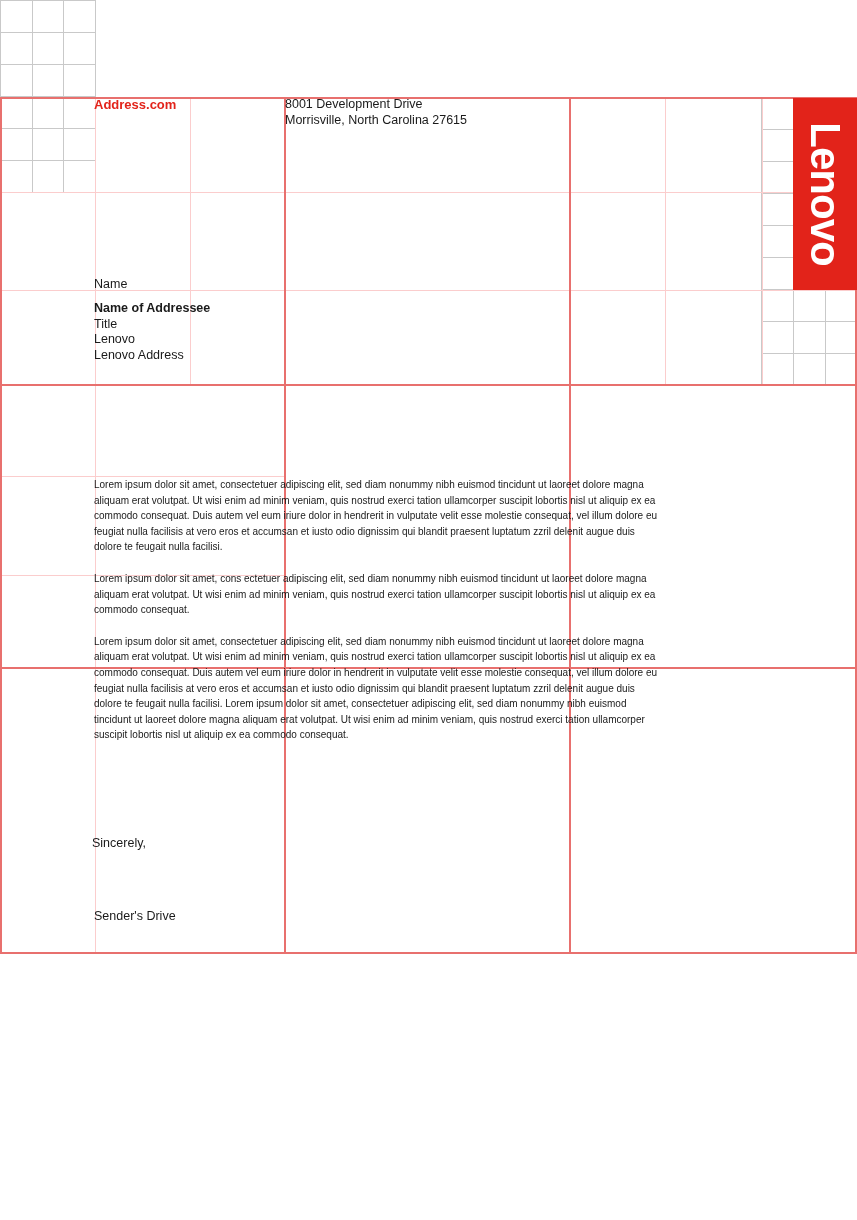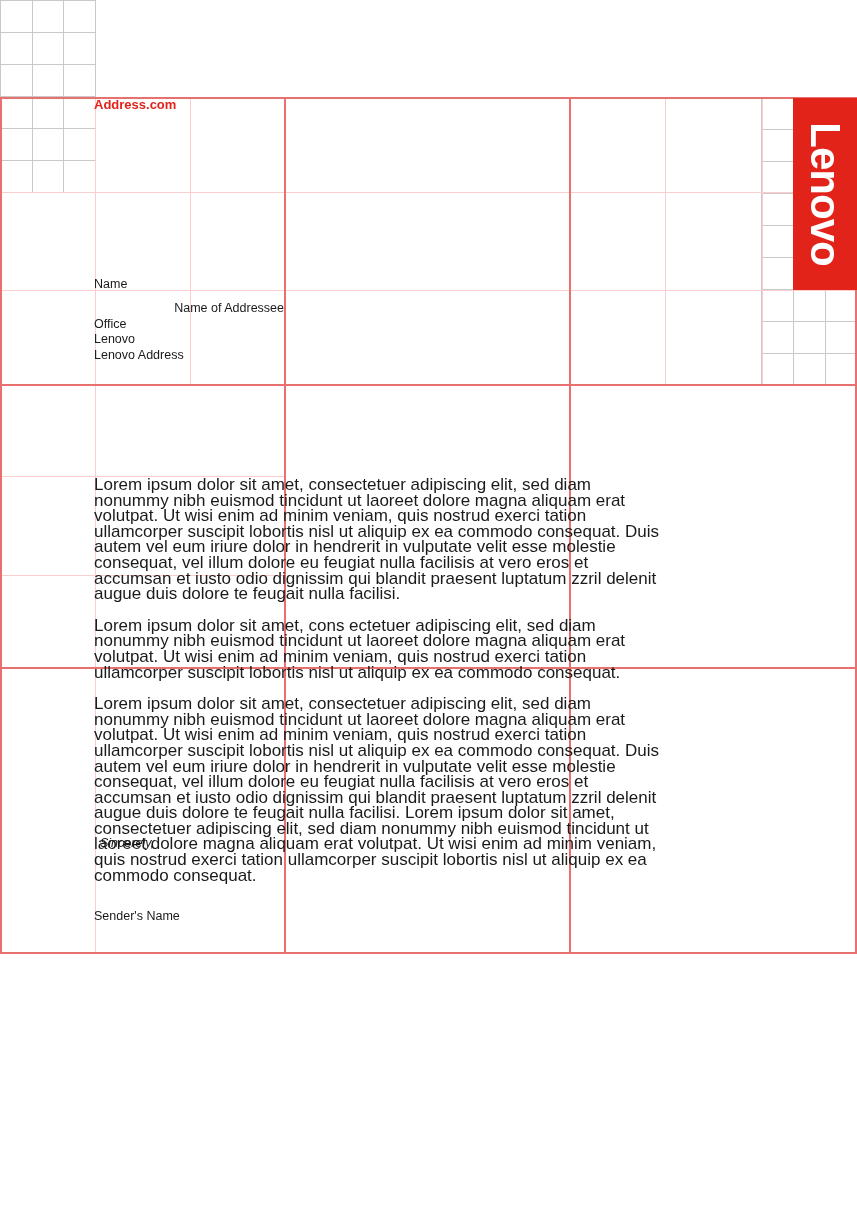--- a/index.html
+++ b/index.html
@@ -104,41 +104,39 @@
     left: 94px;
     top: 277px;
   }
 
   #addressee-block {
     left: 94px;
     top: 301px;
     width: 190px;
   }
   #addressee-block .addressee-name {
-    font-weight: normal;
-    text-align: right;
+    font-weight: bold;
   }
 
   #body-copy {
     left: 94px;
     top: 477px;
     width: 566px;
   }
   #body-copy p {
     margin: 0 0 16px 0;
-    font-size: 17px;
+    font-size: 10px;
     line-height: 15.6px;
     text-align: left;
   }
   #body-copy p.last { margin-bottom: 0; }
 
   #closing {
-    left: 100px;
+    left: 92px;
     top: 836px;
-    font-style: italic;
   }
   #sign-name {
     left: 94px;
     top: 909px;
   }
 </style>
 </head>
 <body>
 
 <div id="canvas">
@@ -193,32 +191,36 @@
   <div class="guide-v guide-strong" style="left:284px; top:97px; height:857px;"></div>
   <div class="guide-v guide-strong" style="left:569px; top:97px; height:857px;"></div>
   <div class="guide-v guide-strong" style="left:855px; top:97px; height:857px;"></div>
 
   <div id="lenovo-logo">
     <span class="logo-word">Lenovo</span>
   </div>
 
   <div class="txt" id="site-url">Address.com</div>
 
+  <div class="txt" id="company-address">
+    <div>8001 Development Drive</div>
+    <div>Morrisville, North Carolina 27615</div>
+  </div>
 
   <div class="txt" id="date-line">Name</div>
 
   <div class="txt" id="addressee-block">
     <div class="addressee-name">Name of Addressee</div>
-    <div>Office</div>
+    <div>Title</div>
     <div>Lenovo</div>
     <div>Lenovo Address</div>
   </div>
 
   <div class="txt" id="body-copy">
     <p>Lorem ipsum dolor sit amet, consectetuer adipiscing elit, sed diam nonummy nibh euismod tincidunt ut laoreet dolore magna aliquam erat volutpat. Ut wisi enim ad minim veniam, quis nostrud exerci tation ullamcorper suscipit lobortis nisl ut aliquip ex ea commodo consequat. Duis autem vel eum iriure dolor in hendrerit in vulputate velit esse molestie consequat, vel illum dolore eu feugiat nulla facilisis at vero eros et accumsan et iusto odio dignissim qui blandit praesent luptatum zzril delenit augue duis dolore te feugait nulla facilisi.</p>
     <p>Lorem ipsum dolor sit amet, cons ectetuer adipiscing elit, sed diam nonummy nibh euismod tincidunt ut laoreet dolore magna aliquam erat volutpat. Ut wisi enim ad minim veniam, quis nostrud exerci tation ullamcorper suscipit lobortis nisl ut aliquip ex ea commodo consequat.</p>
     <p class="last">Lorem ipsum dolor sit amet, consectetuer adipiscing elit, sed diam nonummy nibh euismod tincidunt ut laoreet dolore magna aliquam erat volutpat. Ut wisi enim ad minim veniam, quis nostrud exerci tation ullamcorper suscipit lobortis nisl ut aliquip ex ea commodo consequat. Duis autem vel eum iriure dolor in hendrerit in vulputate velit esse molestie consequat, vel illum dolore eu feugiat nulla facilisis at vero eros et accumsan et iusto odio dignissim qui blandit praesent luptatum zzril delenit augue duis dolore te feugait nulla facilisi. Lorem ipsum dolor sit amet, consectetuer adipiscing elit, sed diam nonummy nibh euismod tincidunt ut laoreet dolore magna aliquam erat volutpat. Ut wisi enim ad minim veniam, quis nostrud exerci tation ullamcorper suscipit lobortis nisl ut aliquip ex ea commodo consequat.</p>
   </div>
 
   <div class="txt" id="closing">Sincerely,</div>
-  <div class="txt" id="sign-name">Sender's Name</div>
+  <div class="txt" id="sign-name">Sender's Drive</div>
 
 </div>
 
 </body></html>

